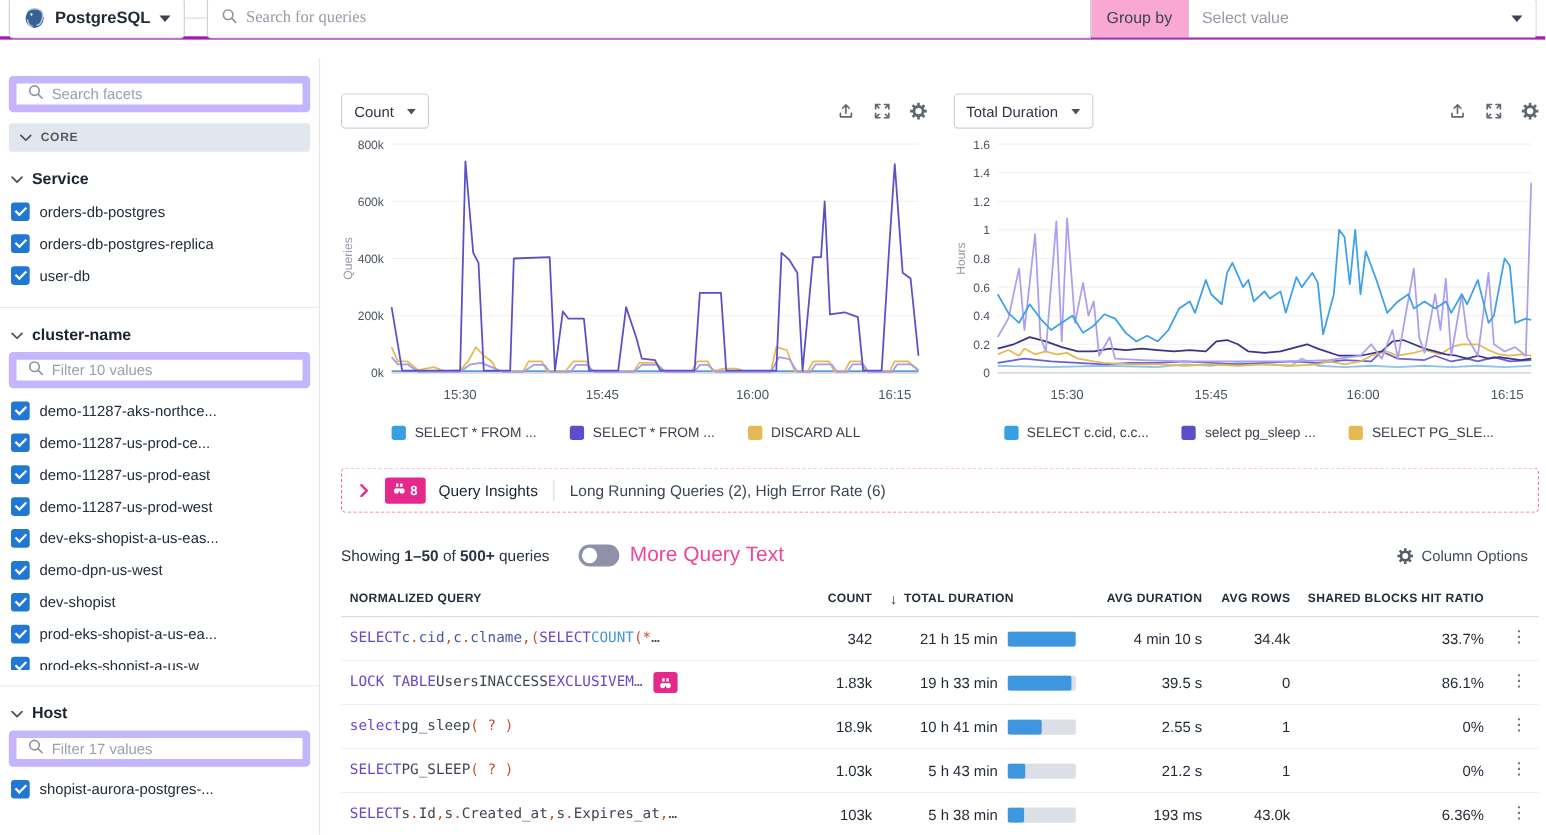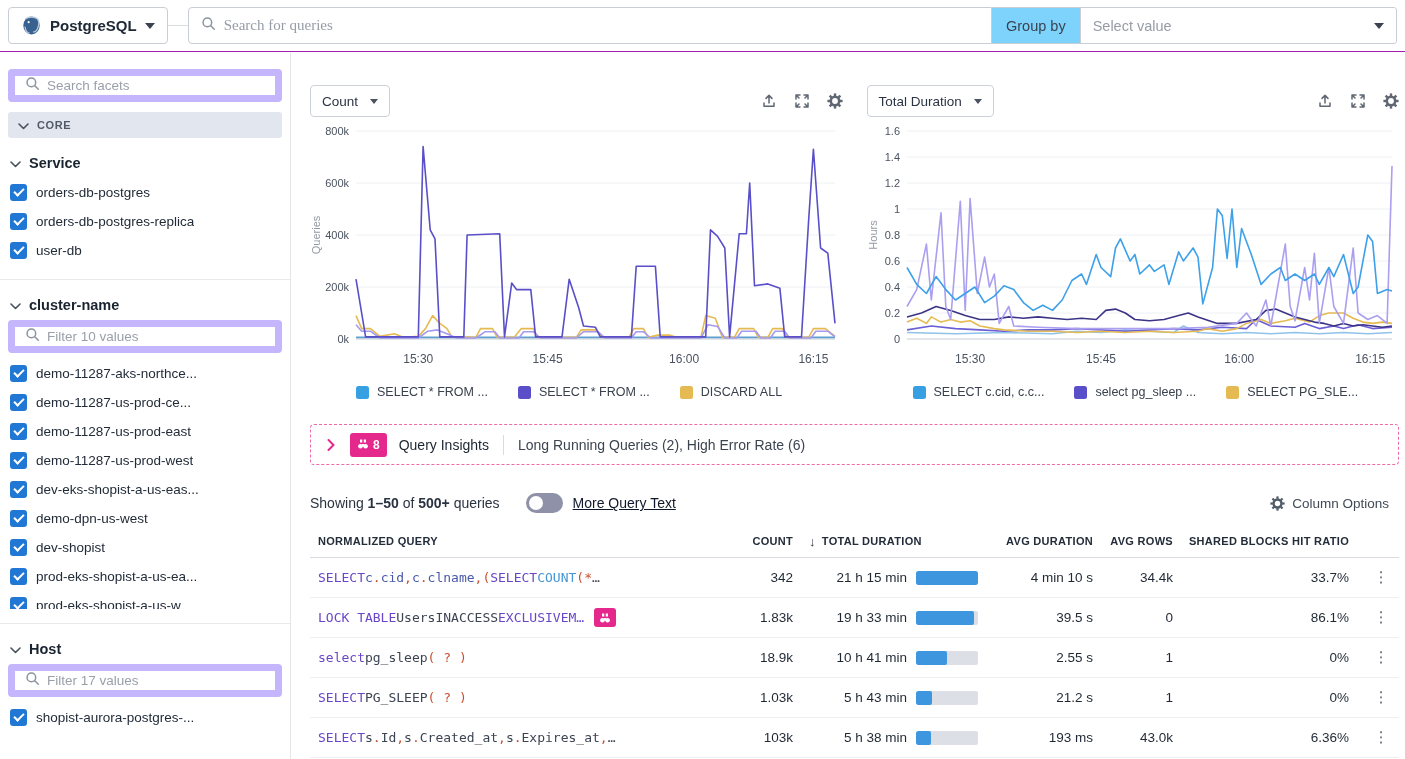--- a/index.html
+++ b/index.html
@@ -1,32 +1,32 @@
 <!DOCTYPE html>
 <html><head>
 <meta charset="utf-8">
 <style>
   * { margin:0; padding:0; box-sizing:border-box; }
   html,body { width:1405px; height:759px; overflow:hidden; background:#fff;
     font-family:"Liberation Sans", sans-serif; color:#1e2733; }
   .app { position:relative; width:1405px; height:759px; }
 
   
-  .topbar { height:52px; border-bottom:1px solid #a21caf; display:flex; align-items:center; padding:0 8px; }
+  .topbar { height:36px; border-bottom:3px solid #a21caf; display:flex; align-items:center; padding:0 8px; }
   .product-box { display:flex; align-items:center; gap:8px; height:37px; padding:0 12px;
     border:1px solid #c9cdd5; border-radius:4px; background:#fff; cursor:pointer; }
   .product-label { font-size:15px; font-weight:700; color:#202a36; }
   .tri-down { width:0; height:0; border-left:5px solid transparent; border-right:5px solid transparent; border-top:6px solid #39424e; }
   .connector { width:20px; height:1px; background:#d8dbe0; }
   .query-search { flex:1; display:flex; align-items:center; gap:8px; height:37px;
     border:1px solid #c9cdd5; border-radius:4px 0 0 4px; padding:0 12px; background:#fff;font-family:Liberation Serif, serif; }
   .query-search input { border:none; outline:none; flex:1; font-size:15px; font-family:inherit; color:#2a3340; }
   .query-search input::placeholder { color:#969ca6; }
   .groupby-wrap { display:flex; width:405px; height:37px; border:1px solid #c9cdd5; border-left:none; border-radius:0 4px 4px 0; overflow:hidden; }
-  .groupby-label { background:#7dd3fc; border-right:1px solid #c9cdd5; display:flex; align-items:center; padding:0 14px; font-size:14.5px; color:#3a4350; }
+  .groupby-label { background:#f9a8d4; border-right:1px solid #c9cdd5; display:flex; align-items:center; padding:0 14px; font-size:14.5px; color:#3a4350; }
   .groupby-select { flex:1; display:flex; align-items:center; justify-content:space-between; padding:0 12px; background:#fff; cursor:pointer; }
   .groupby-value { font-size:14.5px; color:#969ca6; }
 
   
   .sidebar { position:absolute; left:0; top:53px; width:291px; height:706px; border-right:1px solid #e3e5e9; padding:16px 8px 0 8px; overflow:hidden; }
   .facet-search, .facet-filter { display:flex; align-items:center; gap:7px; height:33px; border:7px solid #c4b5fd; border-radius:4px; padding:0 10px; background:#fff; }
   .facet-search input, .facet-filter input { border:none; outline:none; flex:1; font-size:13.5px; font-family:inherit; color:#2a3340; min-width:0; }
   .facet-search input::placeholder, .facet-filter input::placeholder { color:#9aa0aa; }
   .core-pill { margin-top:10px; height:26px; background:#e2e6ee; border-radius:3px; display:flex; align-items:center; gap:8px; padding:0 10px; cursor:pointer; }
   .core-label { font-size:11px; font-weight:700; letter-spacing:.6px; color:#525a66; }
@@ -63,21 +63,21 @@
   .insights-title { font-size:14px; font-weight:400; color:#1b2530; margin-left:12px; }
   .v-divider { width:1px; height:20px; background:#d8dbe1; margin:0 14px; }
   .insights-summary { font-size:14px; color:#3c4450; }
 
   
   .table-controls { margin-top:28px; display:flex; align-items:center; position:relative; }
   .showing { font-size:14px; color:#2a3340; }
   .showing b { font-weight:700; }
   .toggle { width:37px; height:20px; border-radius:10px; background:#8f91a8; position:relative; margin-left:26px; cursor:pointer; flex:none; }
   .toggle-knob { position:absolute; left:3px; top:3px; width:14px; height:14px; border-radius:50%; background:#fff; }
-  .toggle-label { font-size:14px; color:#0f172a; margin-left:10px;text-decoration:underline; }
+  .toggle-label { font-size:19px; color:#ec4899; margin-left:10px; }
   .column-options { position:absolute; right:10px; display:flex; align-items:center; gap:7px; cursor:pointer; background:none; border:none; }
   .column-options span { font-size:13.5px; color:#414a57; font-family:inherit; }
 
   
   .qtable { margin-top:12px; }
   .tr, .thead { display:grid; grid-template-columns:minmax(0,1fr) 70px 185px 115px 80px 190px 36px; align-items:center; }
   .thead { height:33px; border-bottom:1px solid #d9dce2; }
   .th { font-size:11px; font-weight:700; color:#232c39; letter-spacing:.3px; white-space:nowrap; }
   .th.q { padding-left:8px; }
   .th.num, .td.num { text-align:right; }

